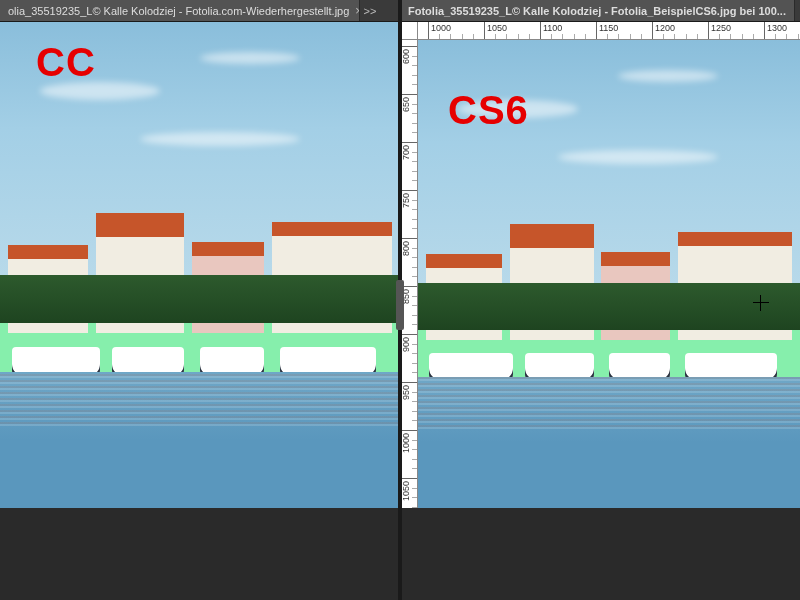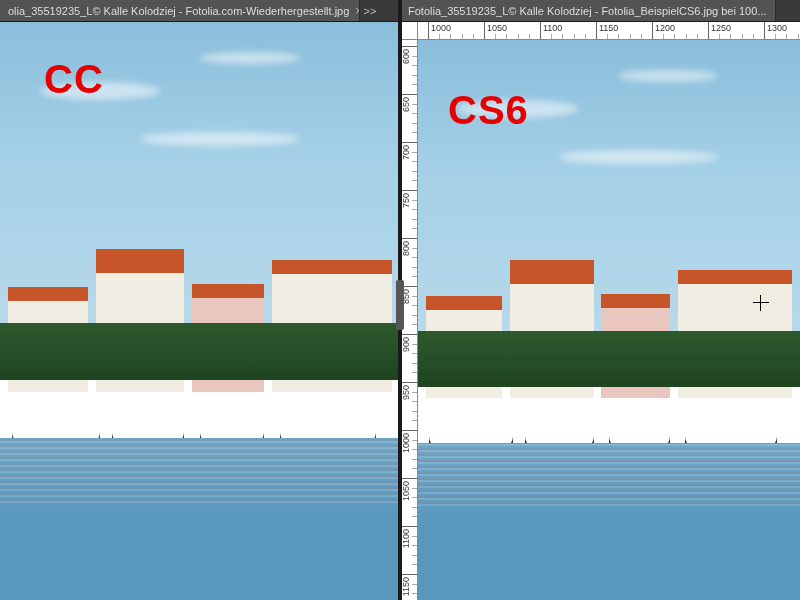--- a/index.html
+++ b/index.html
@@ -1,18 +1,18 @@
 <!DOCTYPE html>
 <html><head>
 <meta charset="utf-8">
 <style>
 * { margin: 0; padding: 0; box-sizing: border-box; }
 body { width: 800px; height: 600px; overflow: hidden; background: #2a2a2a; font-family: "Segoe UI", Tahoma, sans-serif; font-size: 11px; color: #ccc; position: relative; }
 
-.pane { position: absolute; top: 0; height: 600px; background: #ffffff; }
+.pane { position: absolute; top: 0; height: 508px; background: #86efac; }
 .pane-left { left: 0; width: 400px; }
 .pane-right { left: 400px; width: 400px; }
 
 .tabbar { height: 22px; background: #3a3a3a; display: flex; align-items: stretch; border-bottom: 1px solid #1a1a1a; }
 .tab { display: flex; align-items: center; padding: 0 8px; background: #535353; color: #ddd; font-size: 11px; white-space: nowrap; overflow: hidden; max-width: 360px; gap: 6px; border-right: 1px solid #2a2a2a; }
 .tab .close { width: 12px; height: 12px; display: flex; align-items: center; justify-content: center; font-size: 12px; color: #bbb; cursor: pointer; }
 .tabbar .overflow { width: 20px; display: flex; align-items: center; justify-content: center; color: #bbb; cursor: pointer; }
 
 .ruler-h { position: absolute; top: 22px; left: 18px; right: 0; height: 18px; background: #fff; color: #444; overflow: hidden; border-bottom: 1px solid #888; }
 .ruler-h .tick { position: absolute; top: 0; bottom: 0; border-left: 1px solid #666; }
@@ -49,21 +49,21 @@
 .boat.s3 { left: 50%; width: 16%; }
 .boat.s4 { left: 70%; width: 24%; }
 .water { position: absolute; top: 72%; left: 0; right: 0; bottom: 0; background: linear-gradient(#6fa7c7 0%, #5a97bd 50%, #5a97bd 100%); }
 .reflect { position: absolute; top: 0; left: 0; right: 0; height: 40%; background: repeating-linear-gradient(0deg, rgba(255,255,255,0.15) 0 2px, rgba(198,85,42,0.12) 2px 4px, rgba(90,151,189,0) 4px 6px); }
 
 .overlay-label { position: absolute; top: 48px; left: 30px; font-size: 40px; font-weight: 700; color: #e60000; font-family: Arial, sans-serif; z-index: 5; letter-spacing: 1px; }
 
 .divider { position: absolute; left: 398px; top: 0; width: 4px; height: 600px; background: #1a1a1a; z-index: 20; cursor: col-resize; }
 .divider::after { content: ""; position: absolute; top: 280px; left: -2px; width: 8px; height: 50px; background: #555; border-radius: 2px; }
 .pane-left .canvas { top: 22px; left: 0; }
-.pane-left .overlay-label { top: 35px; left: 36px; margin-left: 8px; }
+.pane-left .overlay-label { top: 18px; left: 36px; }
 
 .cursor-cross { position: absolute; width: 16px; height: 16px; z-index: 6; pointer-events: none; }
 .cursor-cross::before, .cursor-cross::after { content: ""; position: absolute; background: #000; }
 .cursor-cross::before { left: 7px; top: 0; width: 1px; height: 16px; }
 .cursor-cross::after  { top: 7px; left: 0; height: 1px; width: 16px; }
 </style>
 </head>
 <body>
 
 <div class="pane pane-left">
@@ -99,21 +99,21 @@
       <div class="water">
           <div class="reflect"></div>
         </div>
     </div>
     <div class="overlay-label">CC</div>
   </div>
 </div>
 
 <div class="pane pane-right">
   <div class="tabbar">
-    <div class="tab" style="max-width:100%;">
+    <div class="tab" style="max-width:100%;font-weight:bold;">
       <span>Fotolia_35519235_L© Kalle Kolodziej - Fotolia_BeispielCS6.jpg bei 100...</span>
     </div>
   </div>
 
   <div class="ruler-corner"></div>
   <div class="ruler-h" id="ruler-h">
       <div class="tick major" data-label="1000" style="left: 10px;"></div>
       <div class="tick minor" style="left: 21.2px;"></div>
       <div class="tick minor" style="left: 32.4px;"></div>
       <div class="tick minor" style="left: 43.6px;"></div>

